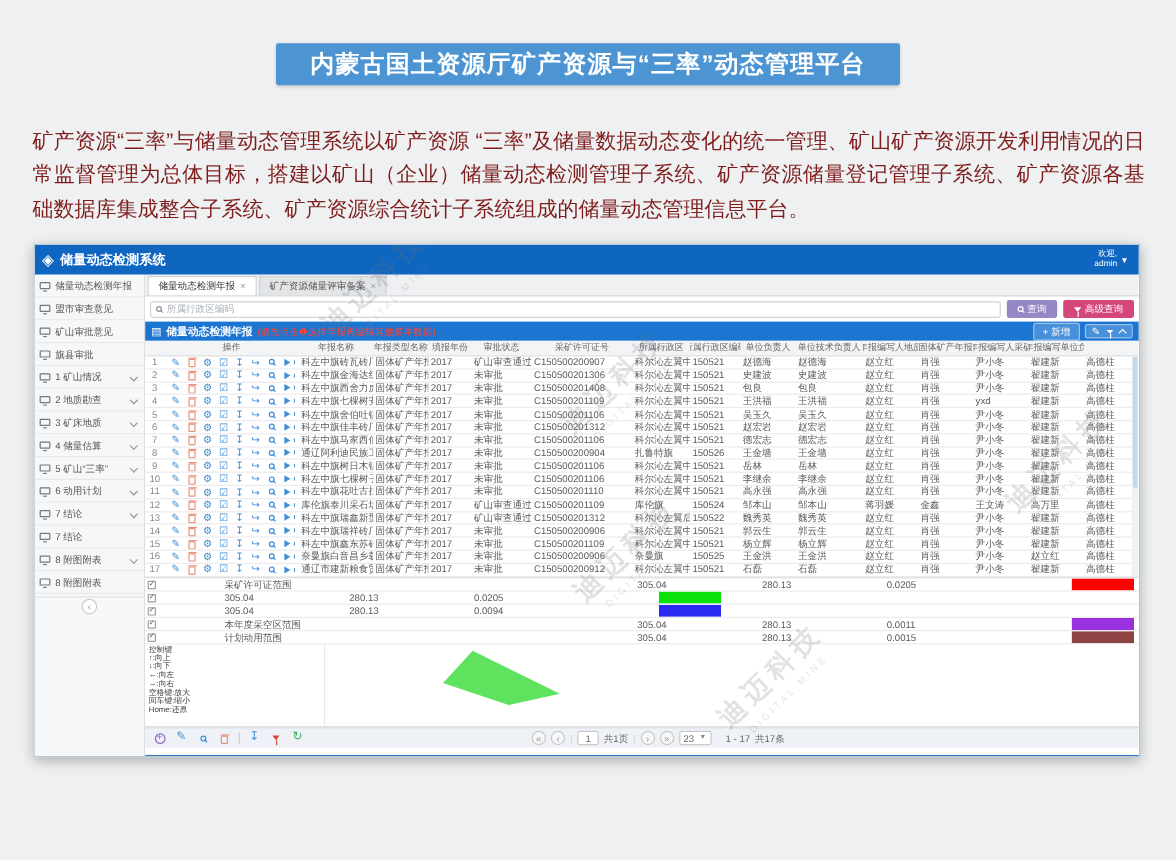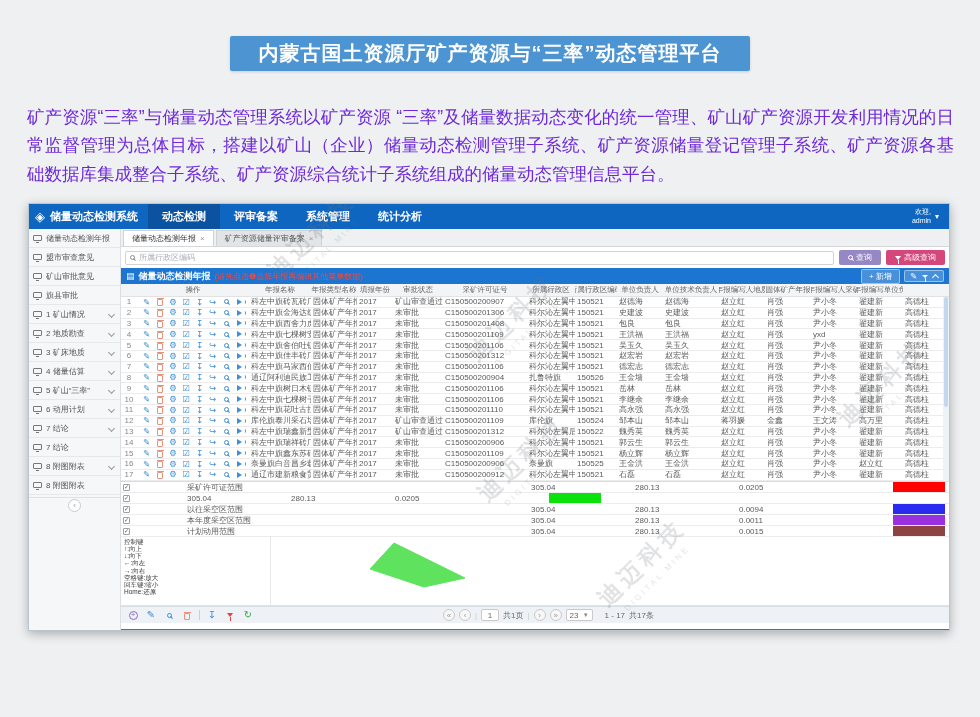--- a/index.html
+++ b/index.html
@@ -6,21 +6,21 @@
   html,body { width:980px; height:717px; font-family:"Liberation Sans","DejaVu Sans",sans-serif; }
   body { background:#eef0f1; position:relative; overflow:hidden; }
 
   
   .banner { position:absolute; left:50%; transform:translateX(-50%); top:36px; width:520px; height:35px;
     background:var(--c-banner,#4d95d2); border-radius:2px; display:flex; align-items:center; justify-content:center;
     color:#fff; font-size:20px; font-weight:bold; letter-spacing:1px; box-shadow:0 1px 3px rgba(0,0,0,.15); }
 
   
   .intro { position:absolute; left:27px; top:103px; width:927px; font-size:17.5px; line-height:1.62;
-    color:#6d28d9; text-align:justify; }
+    color:#7f1d1d; text-align:justify; }
 
   
   .window { position:absolute; left:28px; top:203px; width:922px; height:428px; background:#fff;
     box-shadow:0 3px 10px rgba(0,0,0,.28); border:1px solid #b9c6d2; overflow:hidden; }
 
   .win-header { height:25px; background:var(--c-header,#0f66c0); display:flex; align-items:stretch; color:#fff; }
   .brand { display:flex; align-items:center; gap:5px; padding:0 10px 0 6px; font-size:11px; font-weight:bold; }
   .logo { font-size:13px; color:#fff; }
   .menu { display:flex; align-items:stretch; }
   .menu-item { display:flex; align-items:center; padding:0 14px; font-size:11px; font-weight:bold; cursor:pointer; }
@@ -148,26 +148,20 @@
 
 <div class="intro">矿产资源“三率”与储量动态管理系统以矿产资源 “三率”及储量数据动态变化的统一管理、矿山矿产资源开发利用情况的日常监督管理为总体目标，搭建以矿山（企业）储量动态检测管理子系统、矿产资源储量登记管理子系统、矿产资源各基础数据库集成整合子系统、矿产资源综合统计子系统组成的储量动态管理信息平台。</div>
 
 <div class="window">
 
   <div class="win-header">
     <div class="brand">
       <span class="logo">◈</span>
       <span>储量动态检测系统</span>
     </div>
-    <div class="menu" id="menu">
-        <div class="menu-item active">动态检测</div>
-        <div class="menu-item">评审备案</div>
-        <div class="menu-item">系统管理</div>
-        <div class="menu-item">统计分析</div>
-      </div>
     <div class="win-user">
       <span style="text-align:right">
         <span>欢迎,</span><br>
         <span>admin</span>
       </span>
       <span class="caret">▾</span>
     </div>
   </div>
 
   <div class="win-body">
@@ -1062,21 +1056,20 @@
               <div class="cell" style="width: 104px;">280.13</div>
               <div class="cell" style="width: 156px;">0.0205</div>
               <div class="cell" style="width: 52px; padding: 0px;">
                 <div class="swatch" style="background: rgb(11, 226, 11);"></div>
               </div>
             </div>
             <div class="rrow">
               <div class="cell" style="width: 64px;">
                 <span class="cb">✓</span>
               </div>
-              <div class="cell" style="width: 344px;">以往采空区范围</div>
               <div class="cell" style="width: 104px;">305.04</div>
               <div class="cell" style="width: 104px;">280.13</div>
               <div class="cell" style="width: 156px;">0.0094</div>
               <div class="cell" style="width: 52px; padding: 0px;">
                 <div class="swatch" style="background: rgb(42, 42, 240);"></div>
               </div>
             </div>
             <div class="rrow">
               <div class="cell" style="width: 64px;">
                 <span class="cb">✓</span>

